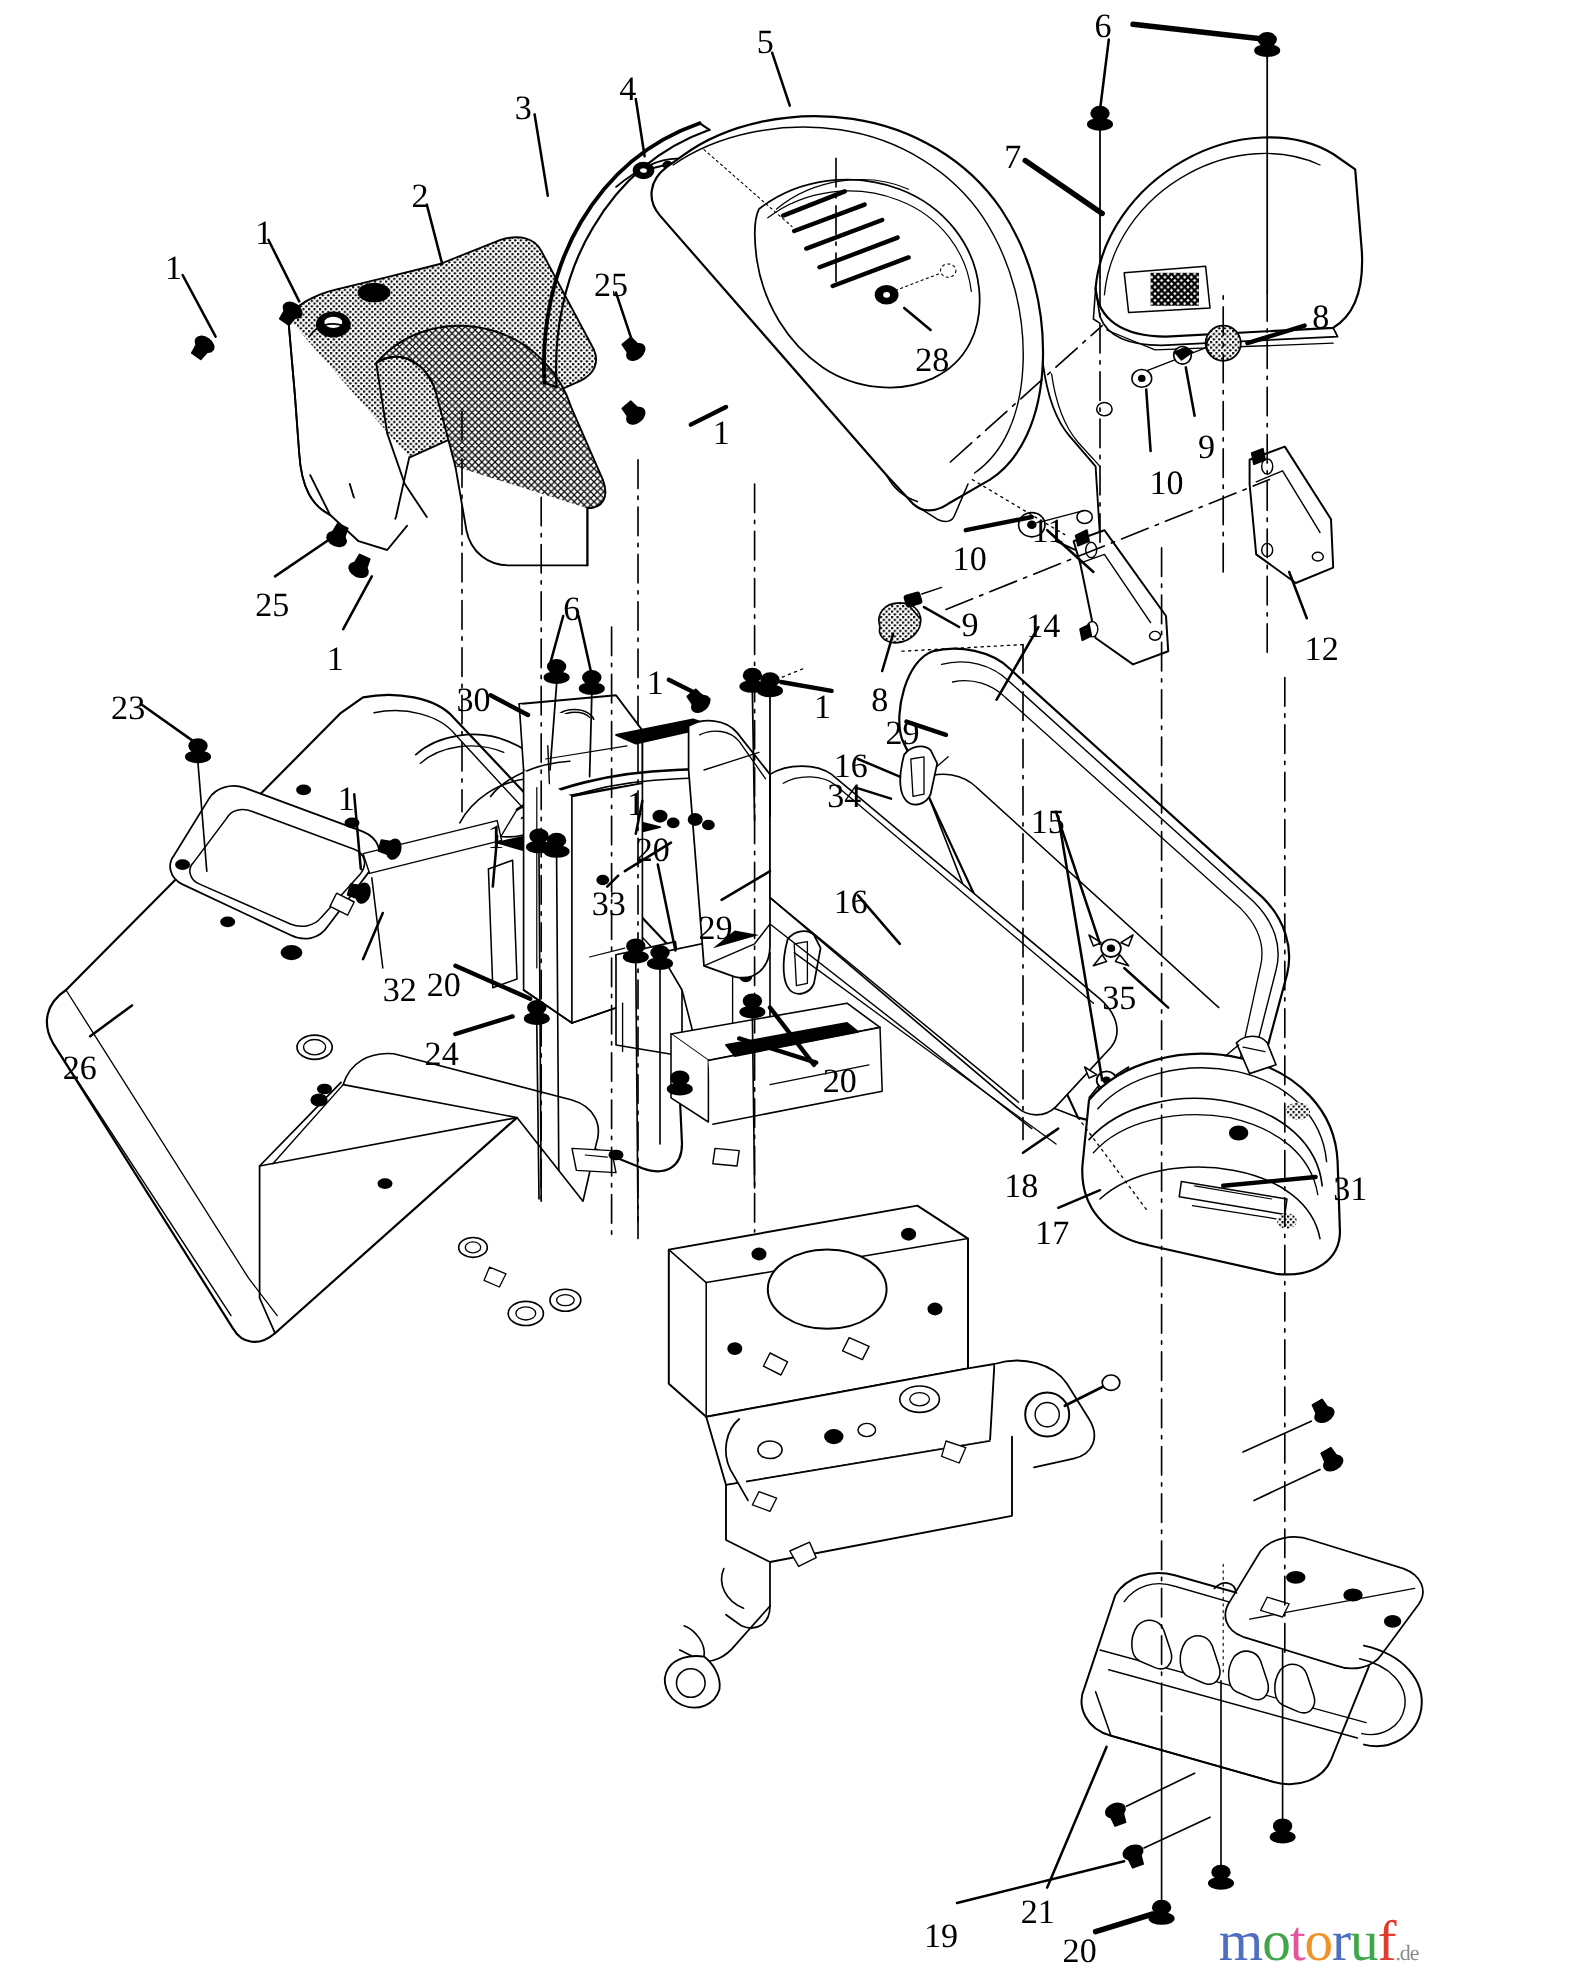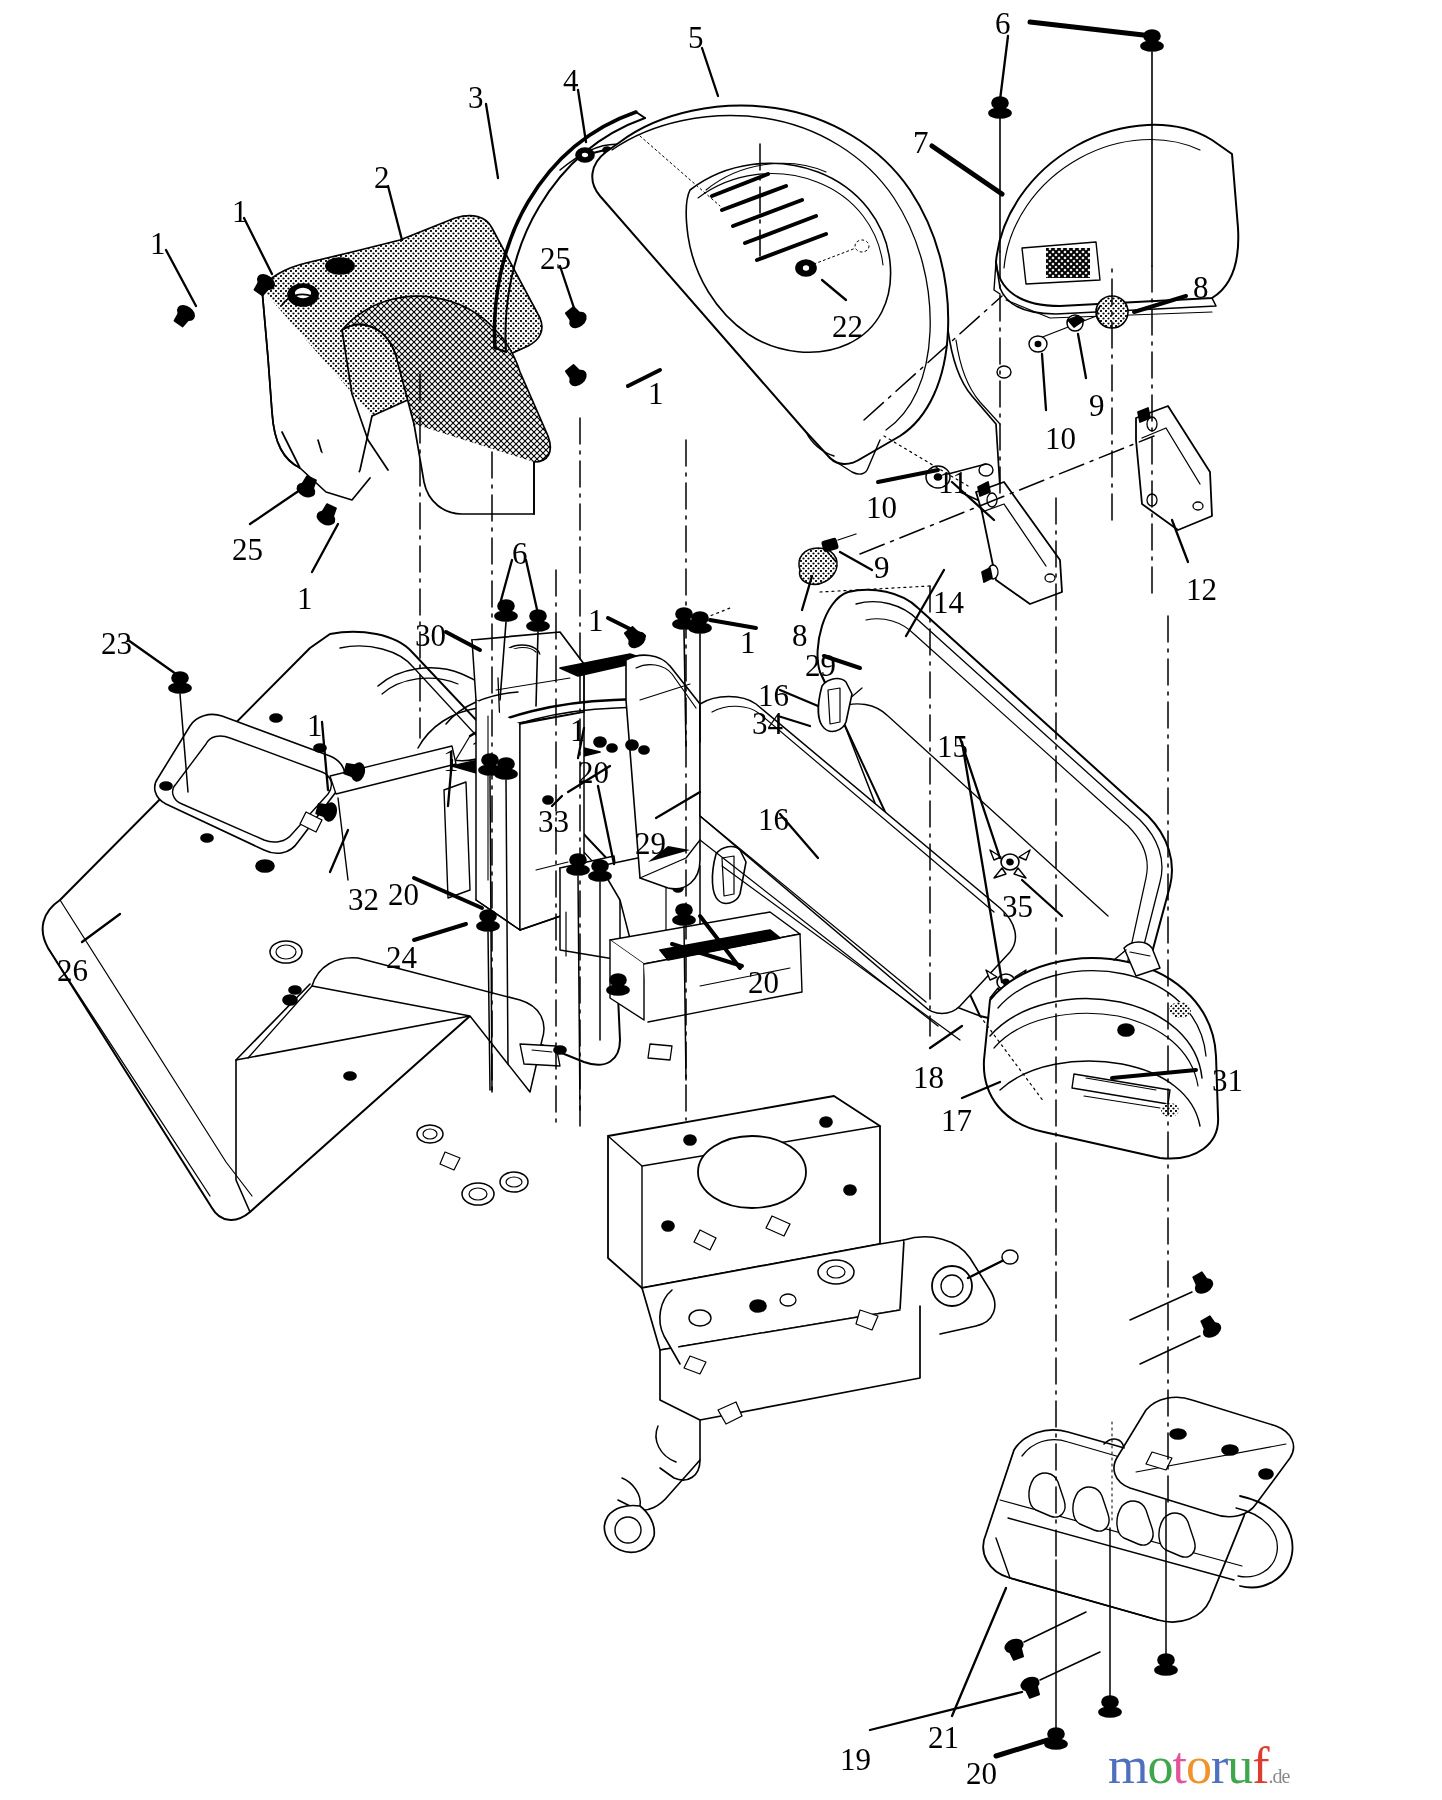--- a/index.html
+++ b/index.html
@@ -664,30 +664,30 @@
       <div class="callout" style="left: 995px; top: 8px;">6</div>
       <div class="callout" style="left: 688px; top: 22px;">5</div>
       <div class="callout" style="left: 563px; top: 65px;">4</div>
       <div class="callout" style="left: 468px; top: 82px;">3</div>
       <div class="callout" style="left: 913px; top: 127px;">7</div>
       <div class="callout" style="left: 374px; top: 162px;">2</div>
       <div class="callout" style="left: 232px; top: 196px;">1</div>
       <div class="callout" style="left: 150px; top: 228px;">1</div>
       <div class="callout" style="left: 540px; top: 243px;">25</div>
       <div class="callout" style="left: 1193px; top: 272px;">8</div>
-      <div class="callout" style="left: 832px; top: 311px;">22</div>
+      <div class="callout" style="left: 832px; top: 311px;">28</div>
       <div class="callout" style="left: 1089px; top: 390px;">9</div>
       <div class="callout" style="left: 648px; top: 378px;">1</div>
       <div class="callout" style="left: 1045px; top: 423px;">10</div>
       <div class="callout" style="left: 232px; top: 534px;">25</div>
       <div class="callout" style="left: 1186px; top: 574px;">12</div>
       <div class="callout" style="left: 297px; top: 583px;">1</div>
       <div class="callout" style="left: 512px; top: 538px;">6</div>
       <div class="callout" style="left: 938px; top: 467px;">11</div>
-      <div class="callout" style="left: 933px; top: 553px; margin-top: 34px;">14</div>
+      <div class="callout" style="left: 933px; top: 553px;">14</div>
       <div class="callout" style="left: 874px; top: 552px;">9</div>
       <div class="callout" style="left: 866px; top: 492px;">10</div>
       <div class="callout" style="left: 792px; top: 620px;">8</div>
       <div class="callout" style="left: 101px; top: 628px;">23</div>
       <div class="callout" style="left: 415px; top: 620px;">30</div>
       <div class="callout" style="left: 588px; top: 605px;">1</div>
       <div class="callout" style="left: 740px; top: 627px;">1</div>
       <div class="callout" style="left: 805px; top: 650px;">29</div>
       <div class="callout" style="left: 758px; top: 680px;">16</div>
       <div class="callout" style="left: 752px; top: 708px;">34</div>

